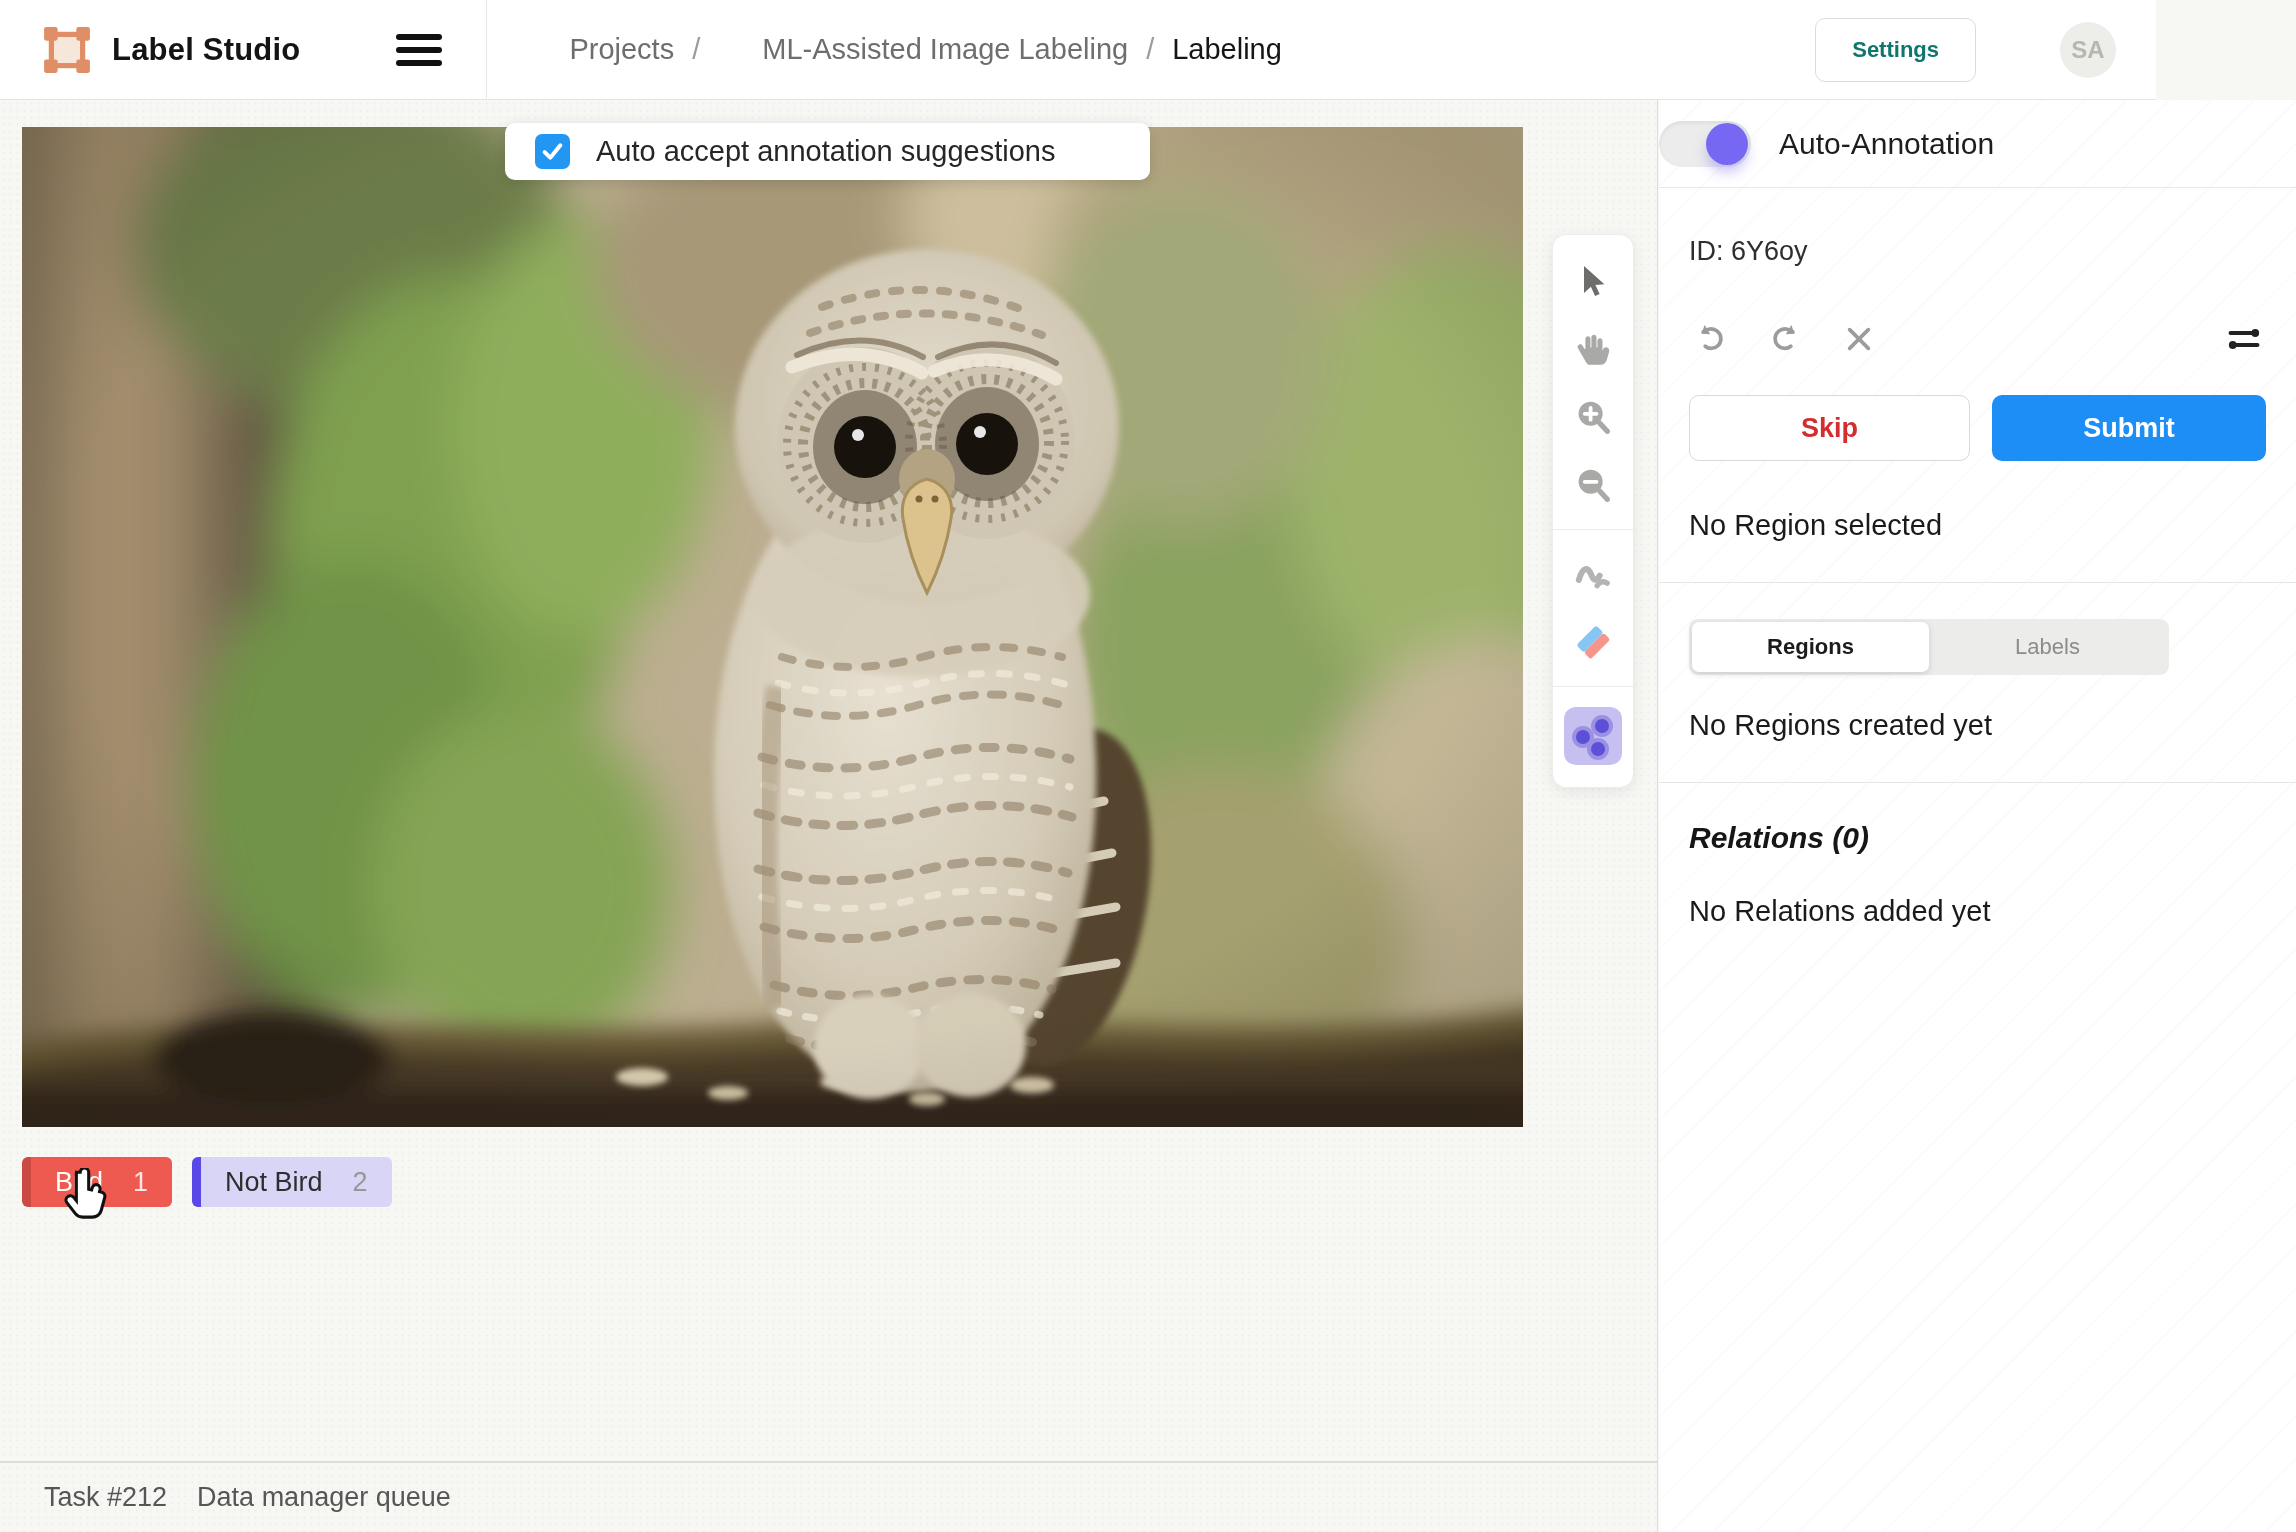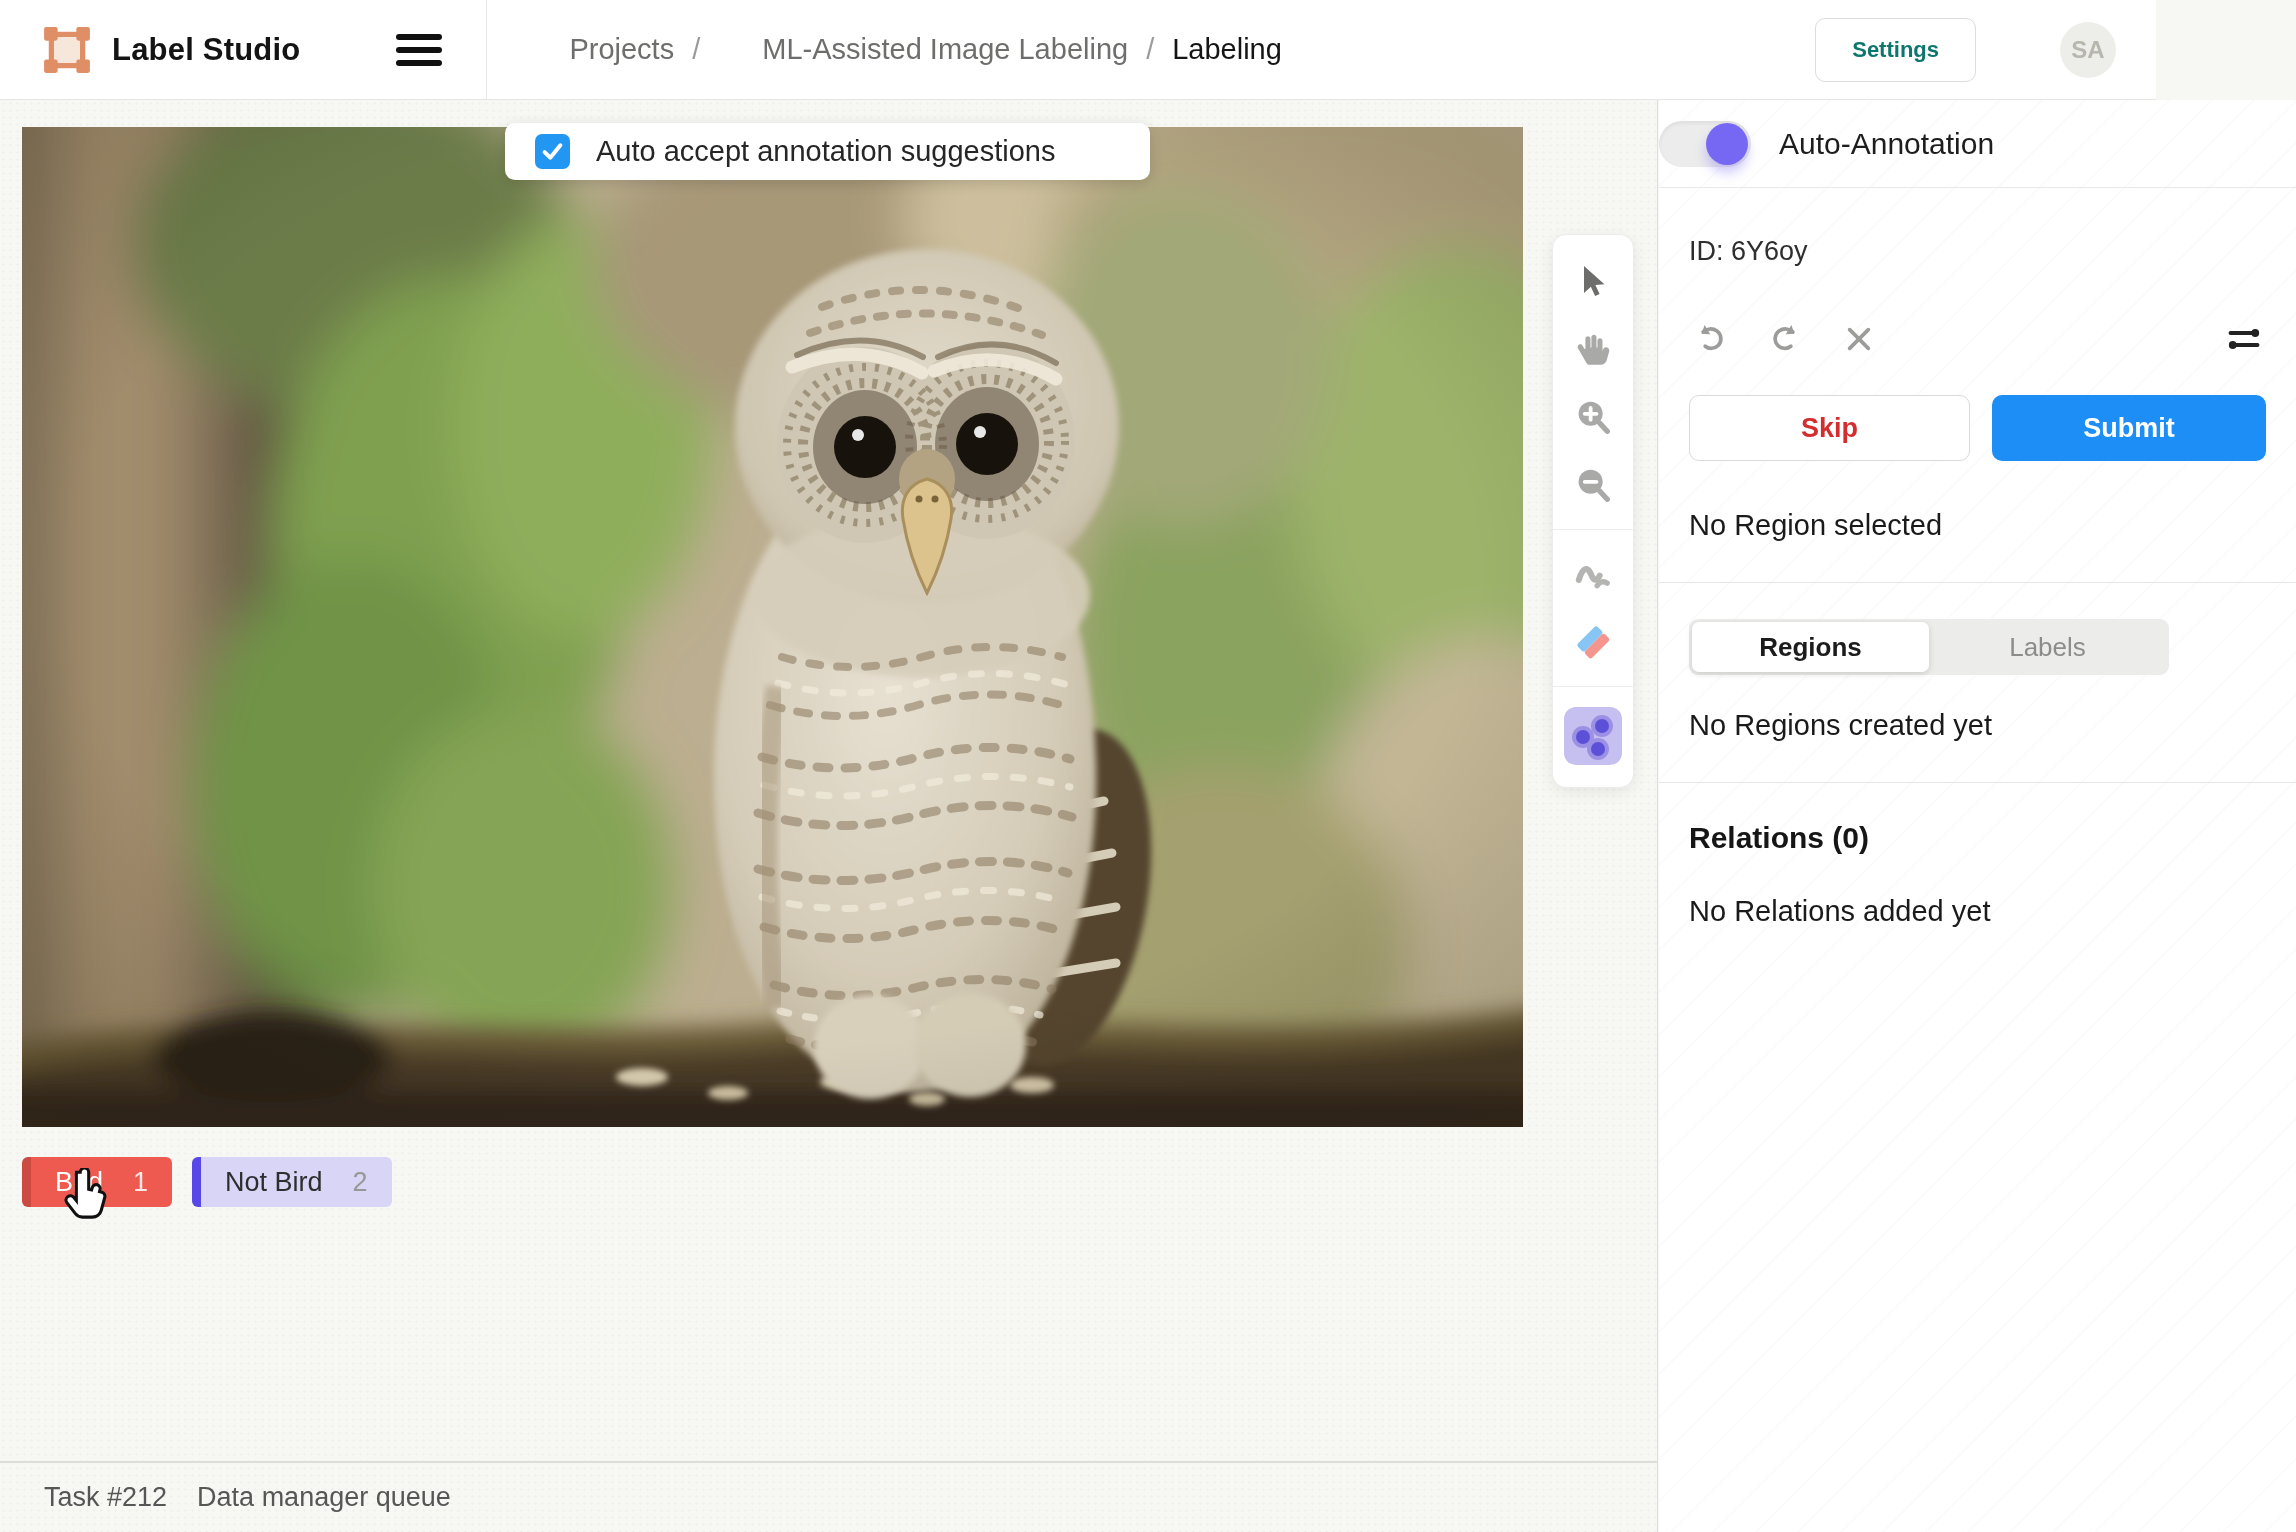--- a/index.html
+++ b/index.html
@@ -83,25 +83,25 @@
   .icon-btn { width:36px; height:36px; display:flex; align-items:center; justify-content:center; cursor:pointer; }
   .sb-actions { margin:38px 30px 0; display:flex; gap:22px; }
   .btn-skip { width:281px; height:66px; background:#fff; border:1px solid #d9d9d7; border-radius:10px;
               font-size:27px; font-weight:700; color:#d32d2d; cursor:pointer; font-family:"Liberation Sans", sans-serif; }
   .btn-submit { width:274px; height:66px; background:#1d8ef5; border:none; border-radius:10px;
                 font-size:27px; font-weight:700; color:#fff; cursor:pointer; font-family:"Liberation Sans", sans-serif; }
   .sb-noregion { margin:48px 30px 0; font-size:29px; color:#1a1a1a; }
   .sb-divider { margin-top:40px; height:1px; background:#e6e6e4; }
   .tabs { margin:36px 30px 0; width:480px; height:56px; background:#ececea; border-radius:9px; padding:3px;
           display:flex; }
-  .tab { flex:1; display:flex; align-items:center; justify-content:center; font-size:26px; color:#8c8c8a;
+  .tab { flex:1; display:flex; align-items:center; justify-content:center; font-size:22px; color:#8c8c8a;
          cursor:pointer; border-radius:7px; }
   .tab.active { background:#fff; color:#1c1c1c; font-weight:700; box-shadow:0 2px 6px rgba(0,0,0,.14); }
   .sb-noregions { margin:34px 30px 0; font-size:29px; color:#1a1a1a; }
-  .sb-relations-title { margin:38px 30px 4px; font-size:30px; font-weight:700; color:#161616; }
+  .sb-relations-title { margin:38px 30px 4px; font-size:30px; font-weight:700; color:#161616;font-style:italic; }
   .sb-norelations { margin:40px 30px 0; font-size:29px; color:#1a1a1a; }
 </style>
 </head>
 <body>
 
 <div class="header">
   <div class="logo-wrap">
     <svg width="50" height="50" viewBox="0 0 48 48">
       <rect x="9" y="9" width="30" height="30" fill="#f7e7da" stroke="#df8e66" stroke-width="5"></rect>
       <rect x="2" y="2" width="13" height="13" rx="2" fill="#df8e66"></rect>

